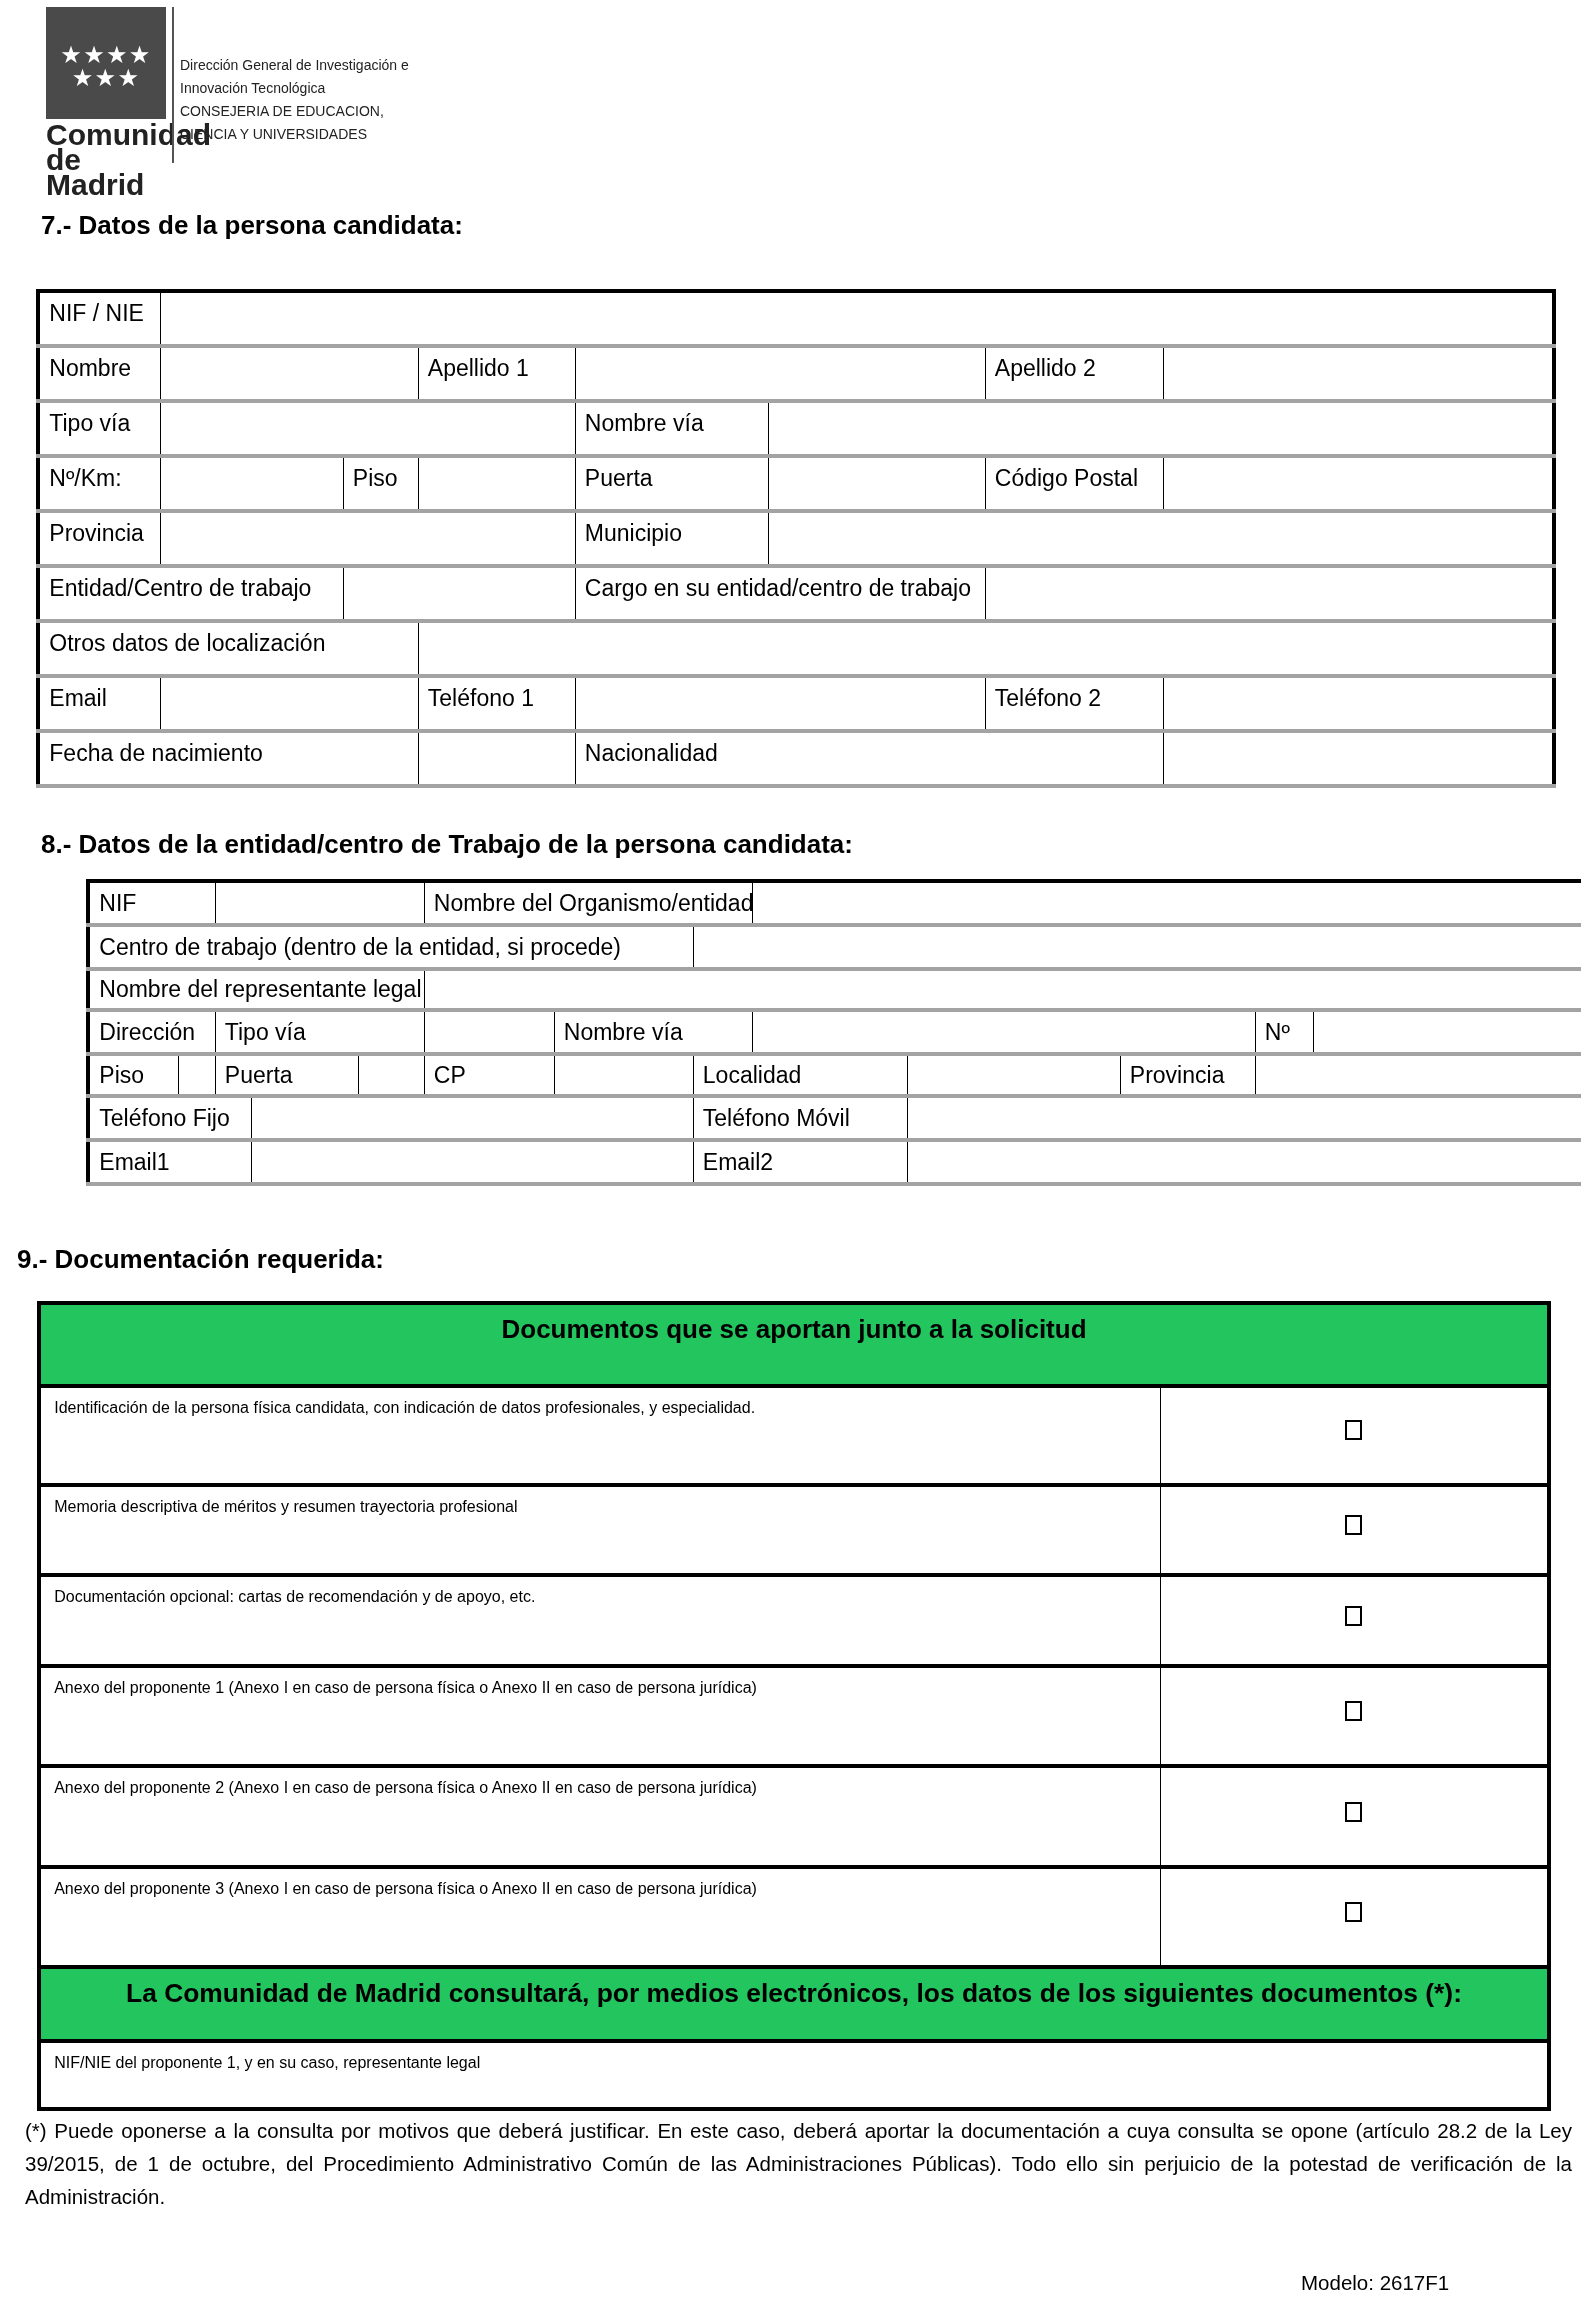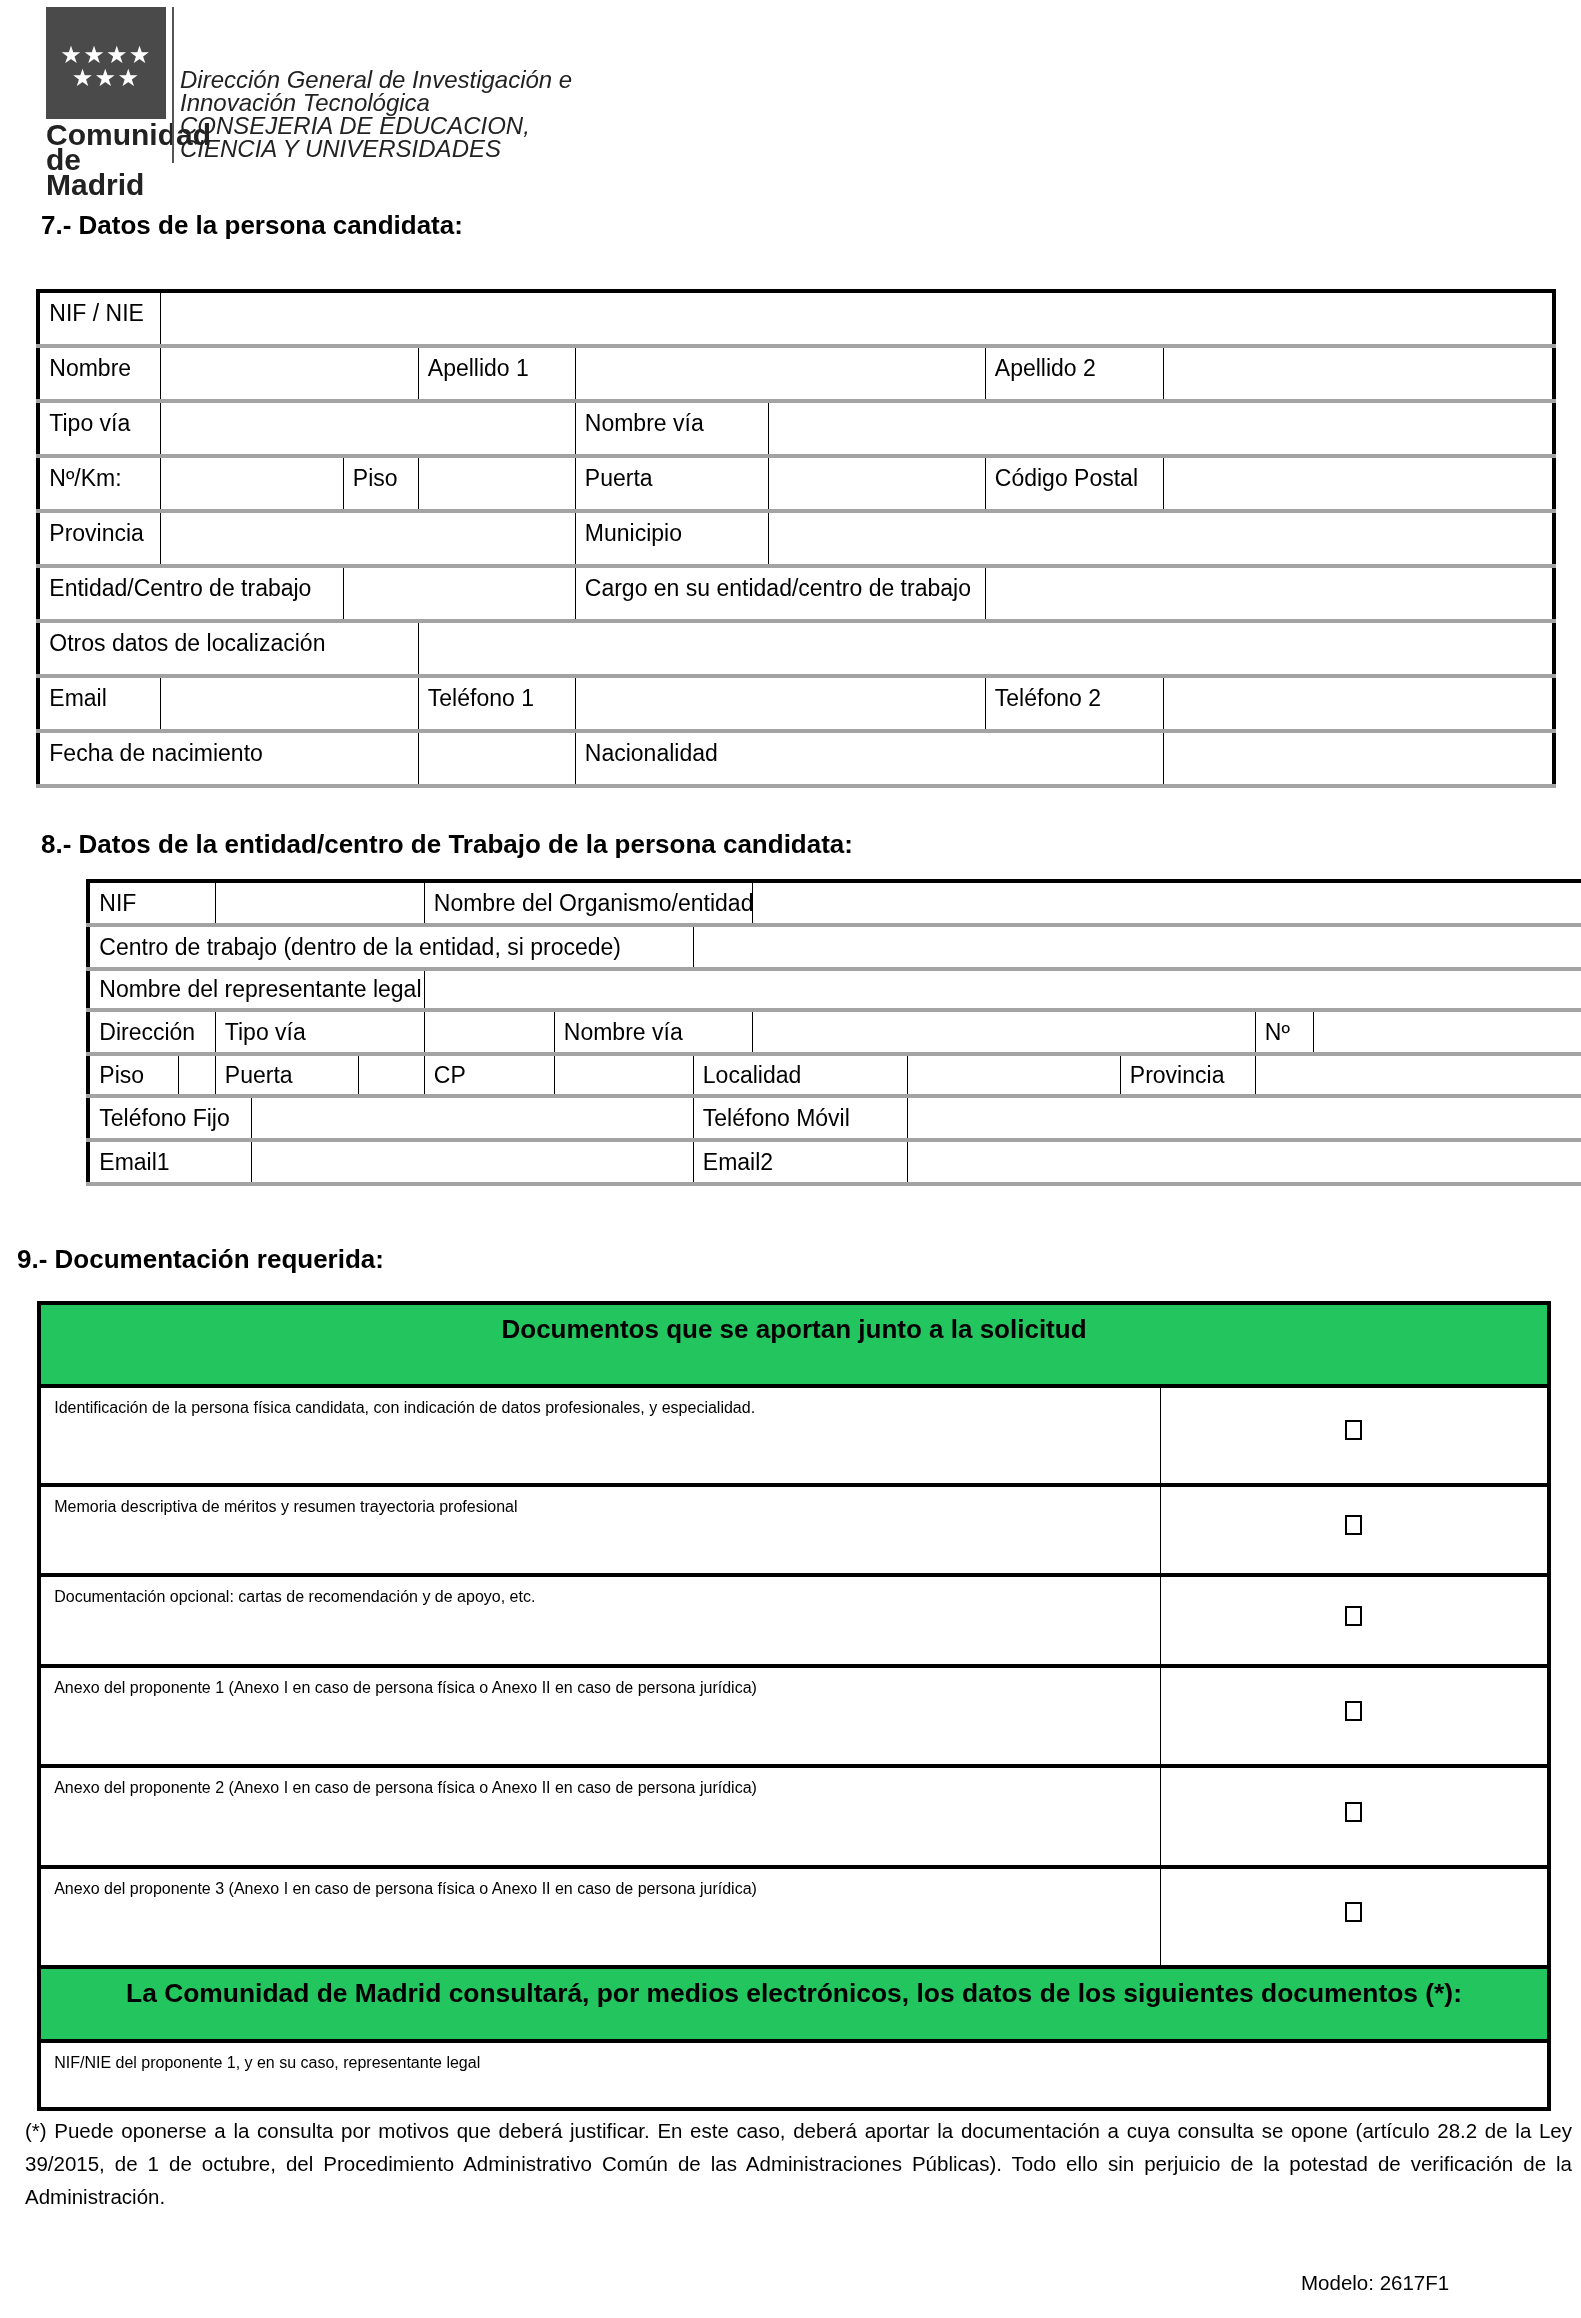--- a/index.html
+++ b/index.html
@@ -4,21 +4,21 @@
 <style>
   * { box-sizing: border-box; margin: 0; padding: 0; }
   html, body { width: 1581px; height: 2319px; background: #ffffff; overflow: hidden; }
   body { position: relative; font-family: "Liberation Sans", sans-serif; color: #000; }
   .abs { position: absolute; }
   
   .logo-box { left: 46px; top: 7.3px; width: 120px; height: 112px; background: #4a4a4a; }
   .logo-stars { position: absolute; left: 0; right: 0; top: 37px; text-align: center; color: #fff; font-size: 24px; line-height: 22.5px; letter-spacing: 1.3px; }
   .logo-name { left: 46px; top: 122px; font-weight: bold; font-size: 30px; line-height: 25px; color: #222; text-align: left; width: 120px; }
   .logo-sep { left: 172px; top: 7.3px; width: 2px; height: 156px; background: #555; }
-  .dept { left: 180px; top: 68px; font-size: 24px; line-height: 23px; color: #222; font-style: italic; }
+  .dept { left: 180px; top: 54px; font-size: 14px; line-height: 23px; color: #222; }
   
   .sec-title { font-weight: bold; font-size: 26px; }
   
   table.form { position: absolute; border-collapse: collapse; table-layout: fixed; border: 4px solid #000; }
   table.form td { border: 1.3px solid #000; font-size: 23px; vertical-align: top; padding: 6.6px 9.3px 0 9.3px; overflow: hidden; white-space: nowrap; }
   table.form tr { border-bottom: 4px solid #a3a3a3; }
   table.form td.val { padding: 0; }
   table.t8 td { font-size: 23px; vertical-align: middle; padding: 0 9.3px; }
   
   table.docs { position: absolute; border-collapse: collapse; table-layout: fixed; border: 4px solid #000; }

